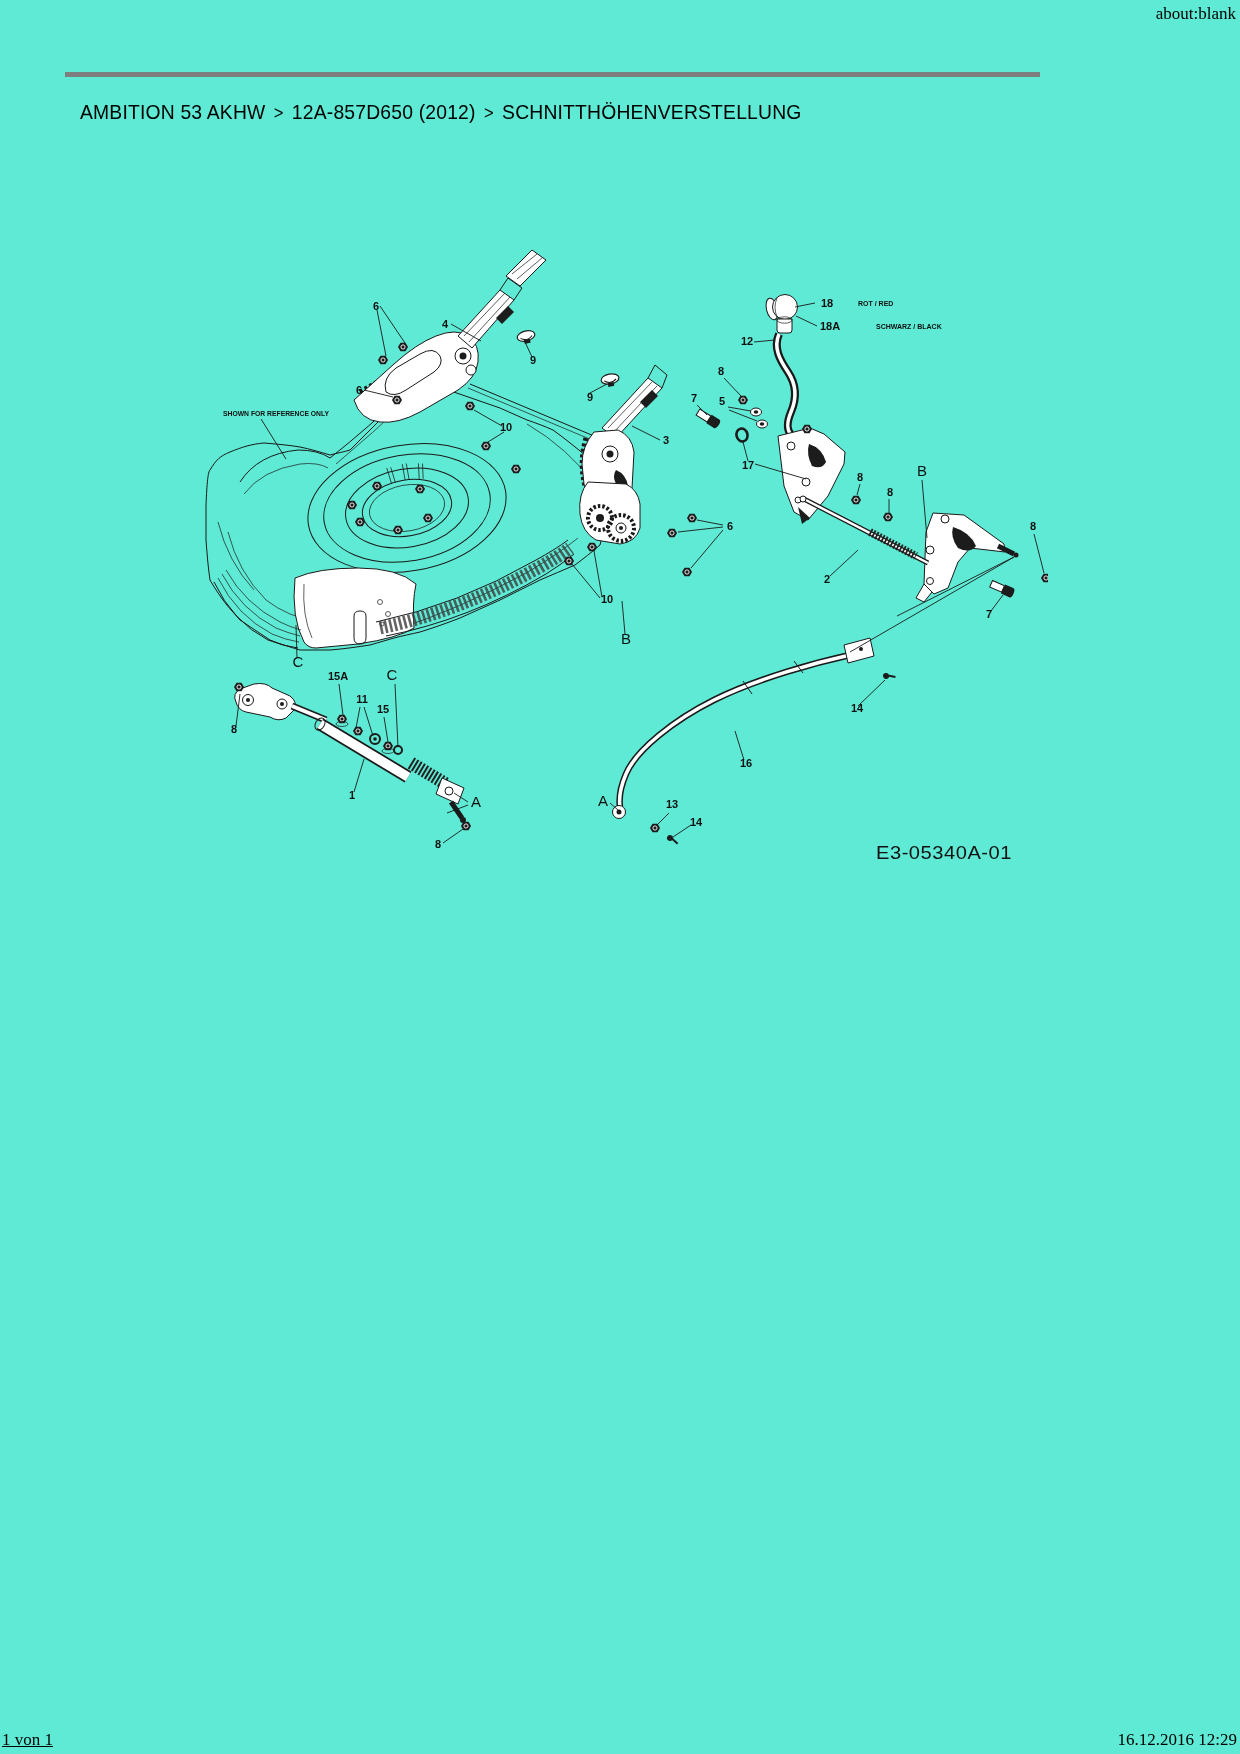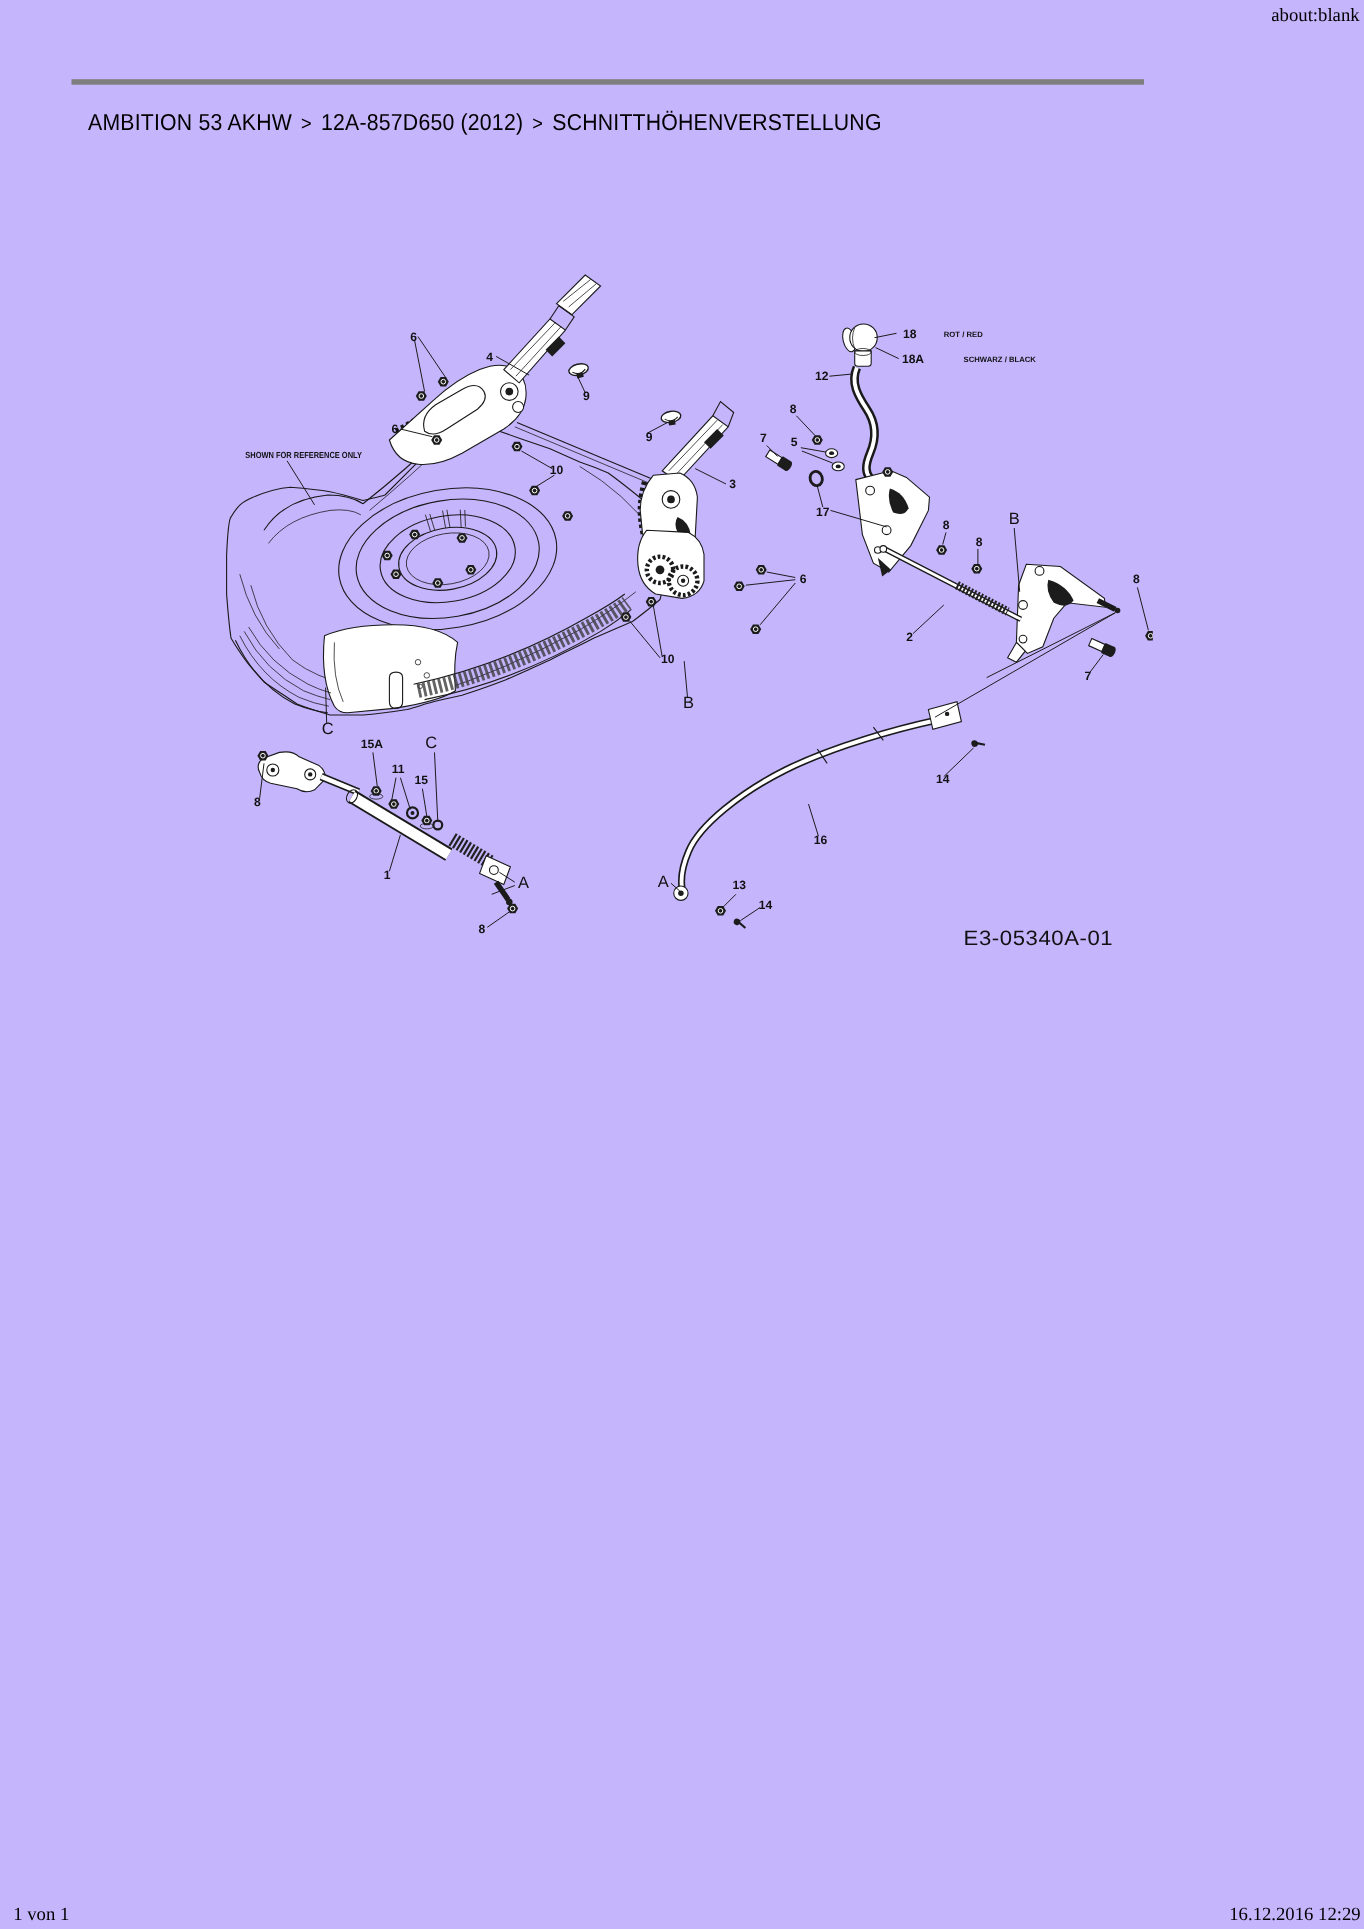--- a/index.html
+++ b/index.html
@@ -1,25 +1,25 @@
 <!DOCTYPE html>
 <html><head>
 <meta charset="utf-8">
 <style>
   html,body{margin:0;padding:0;background:#e8e8e8;}
-  .page{position:relative;width:1240px;height:1754px;background:#c4b5fd;margin:0 auto;
+  .page{position:relative;width:1240px;height:1754px;background:#5eead4;margin:0 auto;
         font-family:"Liberation Sans",sans-serif;color:#000;overflow:hidden;}
   .hdr-url{position:absolute;top:4px;right:4px;font-family:"Liberation Serif",serif;
            font-size:17px;color:#000;}
   .rule{position:absolute;left:65px;top:72px;width:975px;height:5px;background:#7e7e7e;}
   .crumb{position:absolute;left:80px;top:100px;font-size:21px;white-space:nowrap;
          transform:scaleX(.92);transform-origin:left center;letter-spacing:.2px;}
   .crumb .sep{padding:0 9px;font-size:18px;}
   .diagram{position:absolute;left:158px;top:232px;width:890px;height:650px;}
-  .ftr-l{position:absolute;left:12px;bottom:4px;font-family:"Liberation Serif",serif;font-size:17px;}
+  .ftr-l{position:absolute;left:2px;bottom:4px;font-family:"Liberation Serif",serif;font-size:17px;text-decoration:underline;}
   .ftr-r{position:absolute;right:3px;bottom:4px;font-family:"Liberation Serif",serif;font-size:17px;margin-top:25px;}
   
   .ln{fill:none;stroke:#1a1a1a;stroke-width:1;}
   .lnt{fill:none;stroke:#1a1a1a;stroke-width:.7;}
   .fw{fill:#fff;stroke:#1a1a1a;stroke-width:1;}
   .fd{fill:#1c1c1c;stroke:none;}
   .ldr{stroke:#1a1a1a;stroke-width:.9;fill:none;}
   .teeth{stroke:#1a1a1a;stroke-width:5;stroke-dasharray:3 2.6;fill:none;}
   .gear{stroke:#1a1a1a;stroke-width:4;stroke-dasharray:2.5 2;fill:none;}
   .coil{stroke:#222;stroke-width:13;stroke-dasharray:2 1.8;fill:none;}

